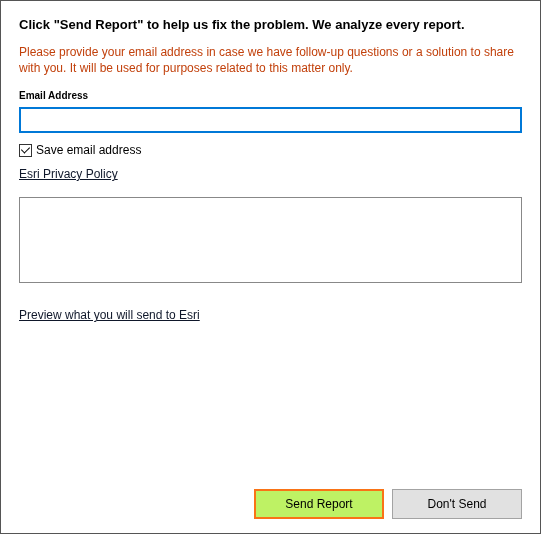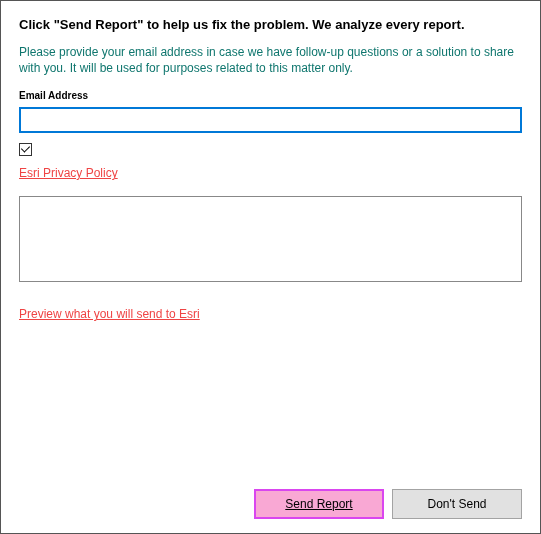--- a/index.html
+++ b/index.html
@@ -21,21 +21,21 @@
       position: relative;
       background: #fff;
     }
     .heading {
       font-size: 13px;
       font-weight: bold;
       margin-bottom: 12px;
     }
     .intro {
       font-size: 12px;
-      color: #0f766e;
+      color: #c2410c;
       line-height: 1.35;
       margin-bottom: 14px;
     }
     .field-label {
       font-size: 10px;
       font-weight: bold;
       margin-bottom: 6px;
     }
     .email-input {
       width: 100%;
@@ -70,21 +70,21 @@
       width: 4px;
       height: 7px;
       border: solid #000;
       border-width: 0 1.5px 1.5px 0;
       transform: rotate(45deg);
     }
     .checkbox-label {
       font-size: 12px;
     }
     .link {
-      color: #ef4444;
+      color: #0f172a;
       text-decoration: underline;
       cursor: pointer;
       font-size: 12px;
     }
     .privacy-link {
       display: inline-block;
       margin-bottom: 16px;
     }
     .section-label {
       font-size: 12px;
@@ -124,39 +124,39 @@
       width: 130px;
       height: 30px;
       font-size: 12px;
       font-family: inherit;
       background: #e1e1e1;
       border: 1px solid #a3a3a3;
       cursor: pointer;
       text-align: center;
     }
     .btn.primary {
-      border: 2px solid #d946ef;
-      background: #f9a8d4;
-      text-decoration: underline;
+      border: 2px solid #f97316;
+      background: #bef264;
     }
   </style>
 </head>
 <body>
 
 <div class="dialog">
 
   <div class="heading">Click "Send Report" to help us fix the problem. We analyze every report.</div>
 
   <div class="intro">Please provide your email address in case we have follow-up questions or a solution to share with you. It will be used for purposes related to this matter only.</div>
 
   <div class="field-label">Email Address</div>
   <input type="text" class="email-input" value="" style="">
 
   <div class="checkbox-row">
     <span class="checkbox checked"></span>
+    <span class="checkbox-label">Save email address</span>
   </div>
 
   <a class="link privacy-link">Esri Privacy Policy</a>
 
 
   <textarea class="textarea-field" style=""></textarea>
 
   <div class="bottom-links">
     <a class="link">Preview what you will send to Esri</a>
   </div>

